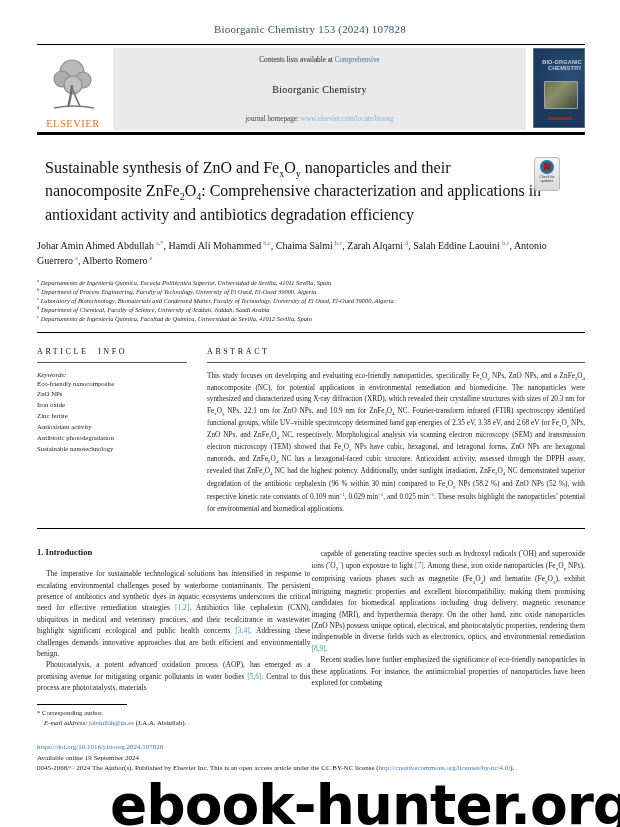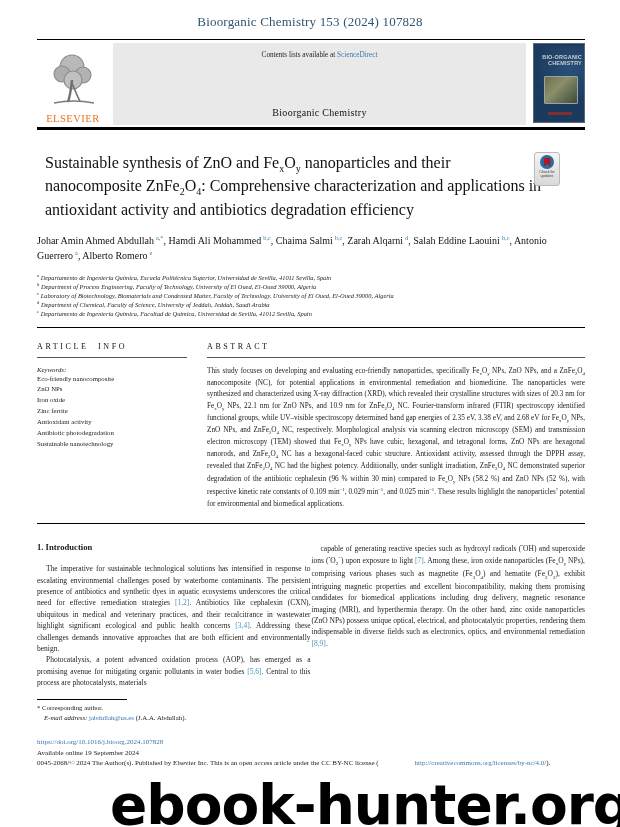--- a/index.html
+++ b/index.html
@@ -2,22 +2,22 @@
 <html><head>
 <meta charset="utf-8">
 <style>
   html,body{margin:0;padding:0;}
   body{
     width:620px;height:827px;position:relative;overflow:hidden;
     background:#ffffff;color:#1a1a1a;
     font-family:"Liberation Serif", serif;
   }
   .citation{
-    padding-top:14px;text-align:center;
-    font-size:13px;color:#32536f;letter-spacing:.2px;
+    padding-top:23px;text-align:center;
+    font-size:11px;color:#32536f;letter-spacing:.2px;
   }
   
   .header-wrap{
     margin:9px 35px 0 37px;
     border-top:1.5px solid #000;
     border-bottom:3.5px solid #000;
     padding:3px 0 2px 0;
   }
   .header-row{display:flex;align-items:stretch;height:82px;}
   .logo-col{width:72px;display:flex;flex-direction:column;align-items:center;justify-content:flex-end;padding:2px 4px 1px 0;}
@@ -106,21 +106,21 @@
   
   .footnote{margin:10px 0 0 37px;width:260px;}
   .footnote-rule{width:90px;border-top:1px solid #000;margin-bottom:3px;}
   .fn-line{font-size:6.8px;color:#1c1c1c;line-height:1.5;}
   .fn-email{margin-left:7px;}
   .fn-email .lbl{font-style:italic;}
   .fn-email a{color:#3b76af;text-decoration:none;}
   .meta{margin:7px 35px 0 37px;}
   .doi{font-size:7px;color:#3b76af;text-decoration:none;display:inline-block;}
   .meta-line{font-size:7px;color:#1c1c1c;line-height:1.45;}
-  .meta-line a{color:#3b76af;text-decoration:none;padding-left:36px;}
+  .meta-line a{color:#3b76af;text-decoration:none;}
   
   .watermark{
     position:absolute;left:110px;bottom:-10px;white-space:nowrap;
     font-family:"DejaVu Sans",sans-serif;font-weight:bold;
     font-size:55px;letter-spacing:-1px;color:#000;
   }
 </style>
 </head>
 <body>
 
@@ -138,22 +138,23 @@
             <circle cx="27" cy="30" r="9" fill="#c0c0c0" stroke="#8a8a8a"></circle>
             <path d="M26 30 C25 40, 24 46, 22 52" stroke="#6f6f6f" stroke-width="2.4"></path>
             <path d="M26 33 C29 40, 31 46, 34 51" stroke="#6f6f6f" stroke-width="1.6"></path>
             <path d="M8 53 Q27 49 48 53" stroke="#7a7a7a" stroke-width="1.4"></path>
           </g>
         </svg>
       </div>
       <div class="logo-word">ELSEVIER</div>
     </div>
     <div class="grey-box">
-      <div class="contents-line"><span>Contents lists available at </span><a href="#">ScienceDirect</a></div>
+      <div class="contents-line"><span>Contents lists available at </span><a href="#">Comprehensive</a></div>
       <div class="journal-name">Bioorganic Chemistry</div>
+      <div class="homepage-line"><span>journal homepage: </span><a href="#">www.elsevier.com/locate/bioorg</a></div>
     </div>
     <div class="cover-col">
       <div class="cover">
         <div class="cover-title">BIO-ORGANIC CHEMISTRY</div>
         <div class="cover-pic"></div>
         <div class="cover-band"></div>
       </div>
     </div>
   </div>
 </div>
@@ -197,20 +198,21 @@
 </div>
 
 <div class="body-cols">
   <div class="bcol">
     <h2 class="intro-heading">1. Introduction</h2>
     <p>The imperative for sustainable technological solutions has intensified in response to escalating environmental challenges posed by waterborne contaminants. The persistent presence of antibiotics and synthetic dyes in aquatic ecosystems underscores the critical need for effective remediation strategies <span class="ref">[1,2]</span>. Antibiotics like cephalexin (CXN), ubiquitous in medical and veterinary practices, and their recalcitrance in wastewater highlight significant ecological and public health concerns <span class="ref">[3,4]</span>. Addressing these challenges demands innovative approaches that are both efficient and environmentally benign.</p>
     <p>Photocatalysis, a potent advanced oxidation process (AOP), has emerged as a promising avenue for mitigating organic pollutants in water bodies <span class="ref">[5,6]</span>. Central to this process are photocatalysts, materials</p>
   </div>
   <div class="bcol">
     <p>capable of generating reactive species such as hydroxyl radicals (<sup>•</sup>OH) and superoxide ions (<sup>•</sup>O<sub>2</sub><sup>−</sup>) upon exposure to light <span class="ref">[7]</span>. Among these, iron oxide nanoparticles (Fe<sub>x</sub>O<sub>y</sub> NPs), comprising various phases such as magnetite (Fe<sub>3</sub>O<sub>4</sub>) and hematite (Fe<sub>2</sub>O<sub>3</sub>), exhibit intriguing magnetic properties and excellent biocompatibility, making them promising candidates for biomedical applications including drug delivery, magnetic resonance imaging (MRI), and hyperthermia therapy. On the other hand, zinc oxide nanoparticles (ZnO NPs) possess unique optical, electrical, and photocatalytic properties, rendering them indispensable in diverse fields such as electronics, optics, and environmental remediation <span class="ref">[8,9]</span>.</p>
+    <p>Recent studies have further emphasized the significance of eco-friendly nanoparticles in these applications. For instance, the antimicrobial properties of nanoparticles have been explored for combating</p>
   </div>
 </div>
 
 <div class="footnote">
   <div class="footnote-rule"></div>
   <div class="fn-line">* Corresponding author.</div>
   <div class="fn-line fn-email">
     <span class="lbl">E-mail address:</span>
     <a href="#">jabdullah@us.es</a>
     <span>(J.A.A. Abdullah).</span>

